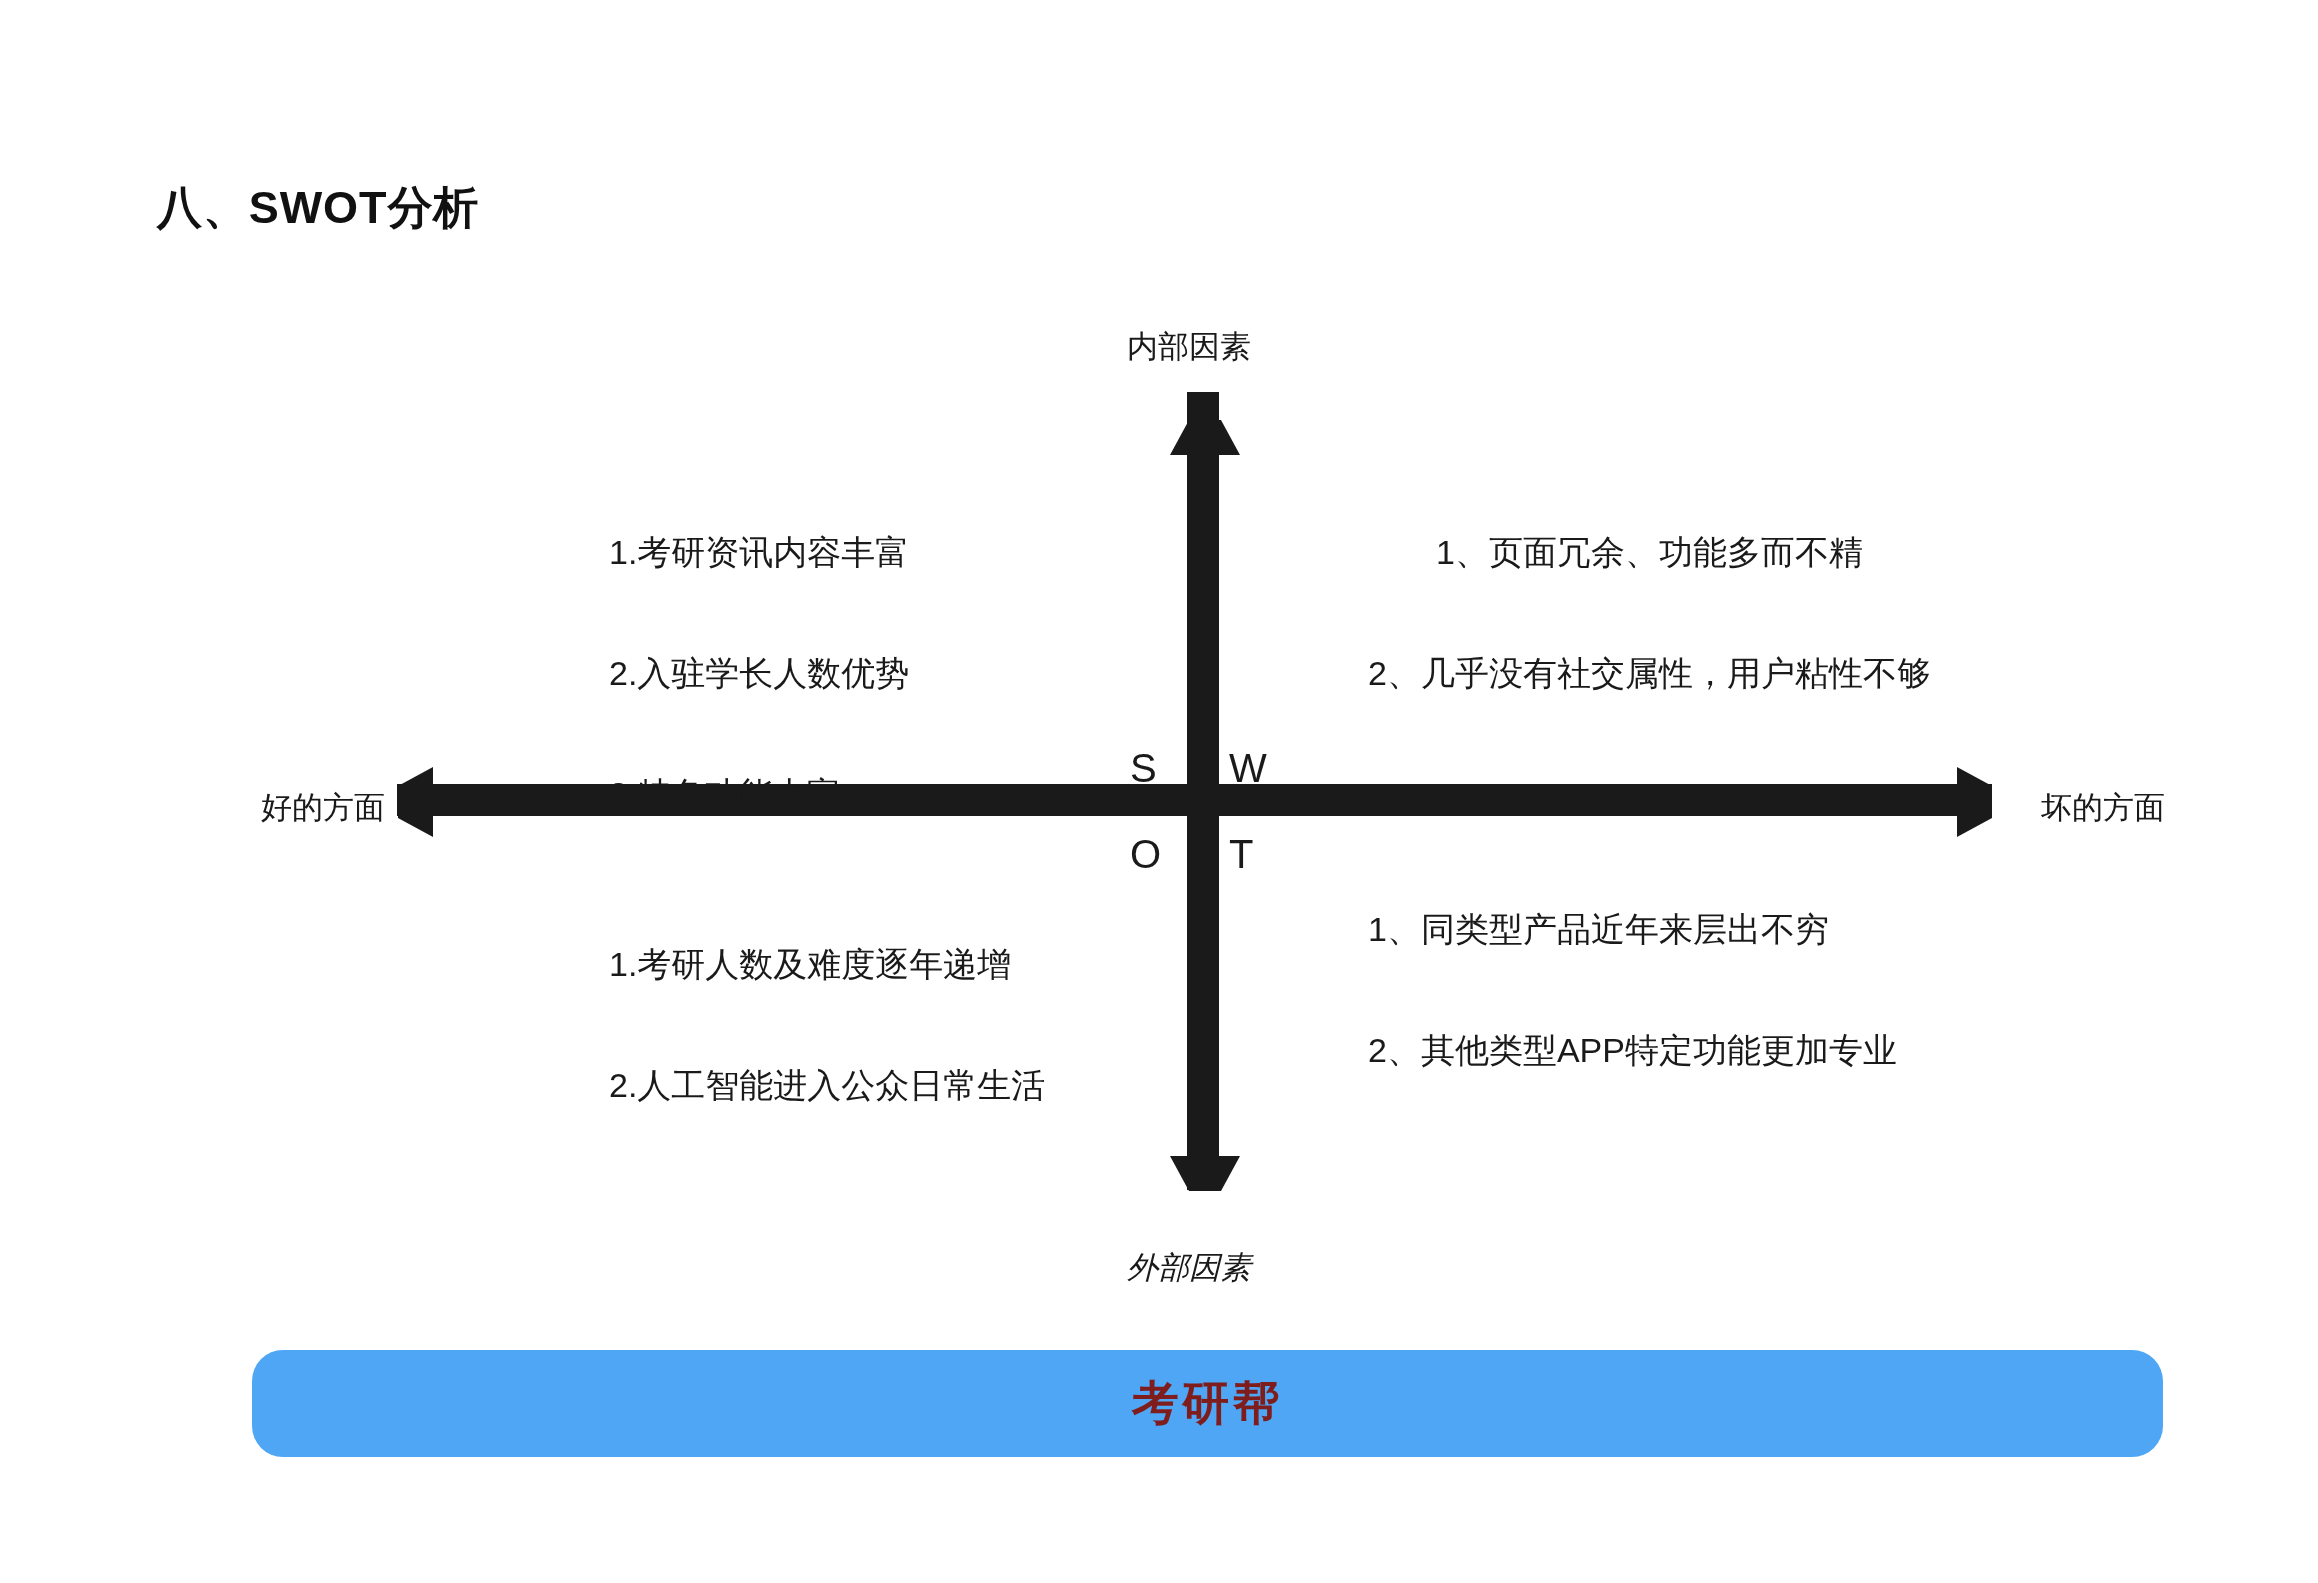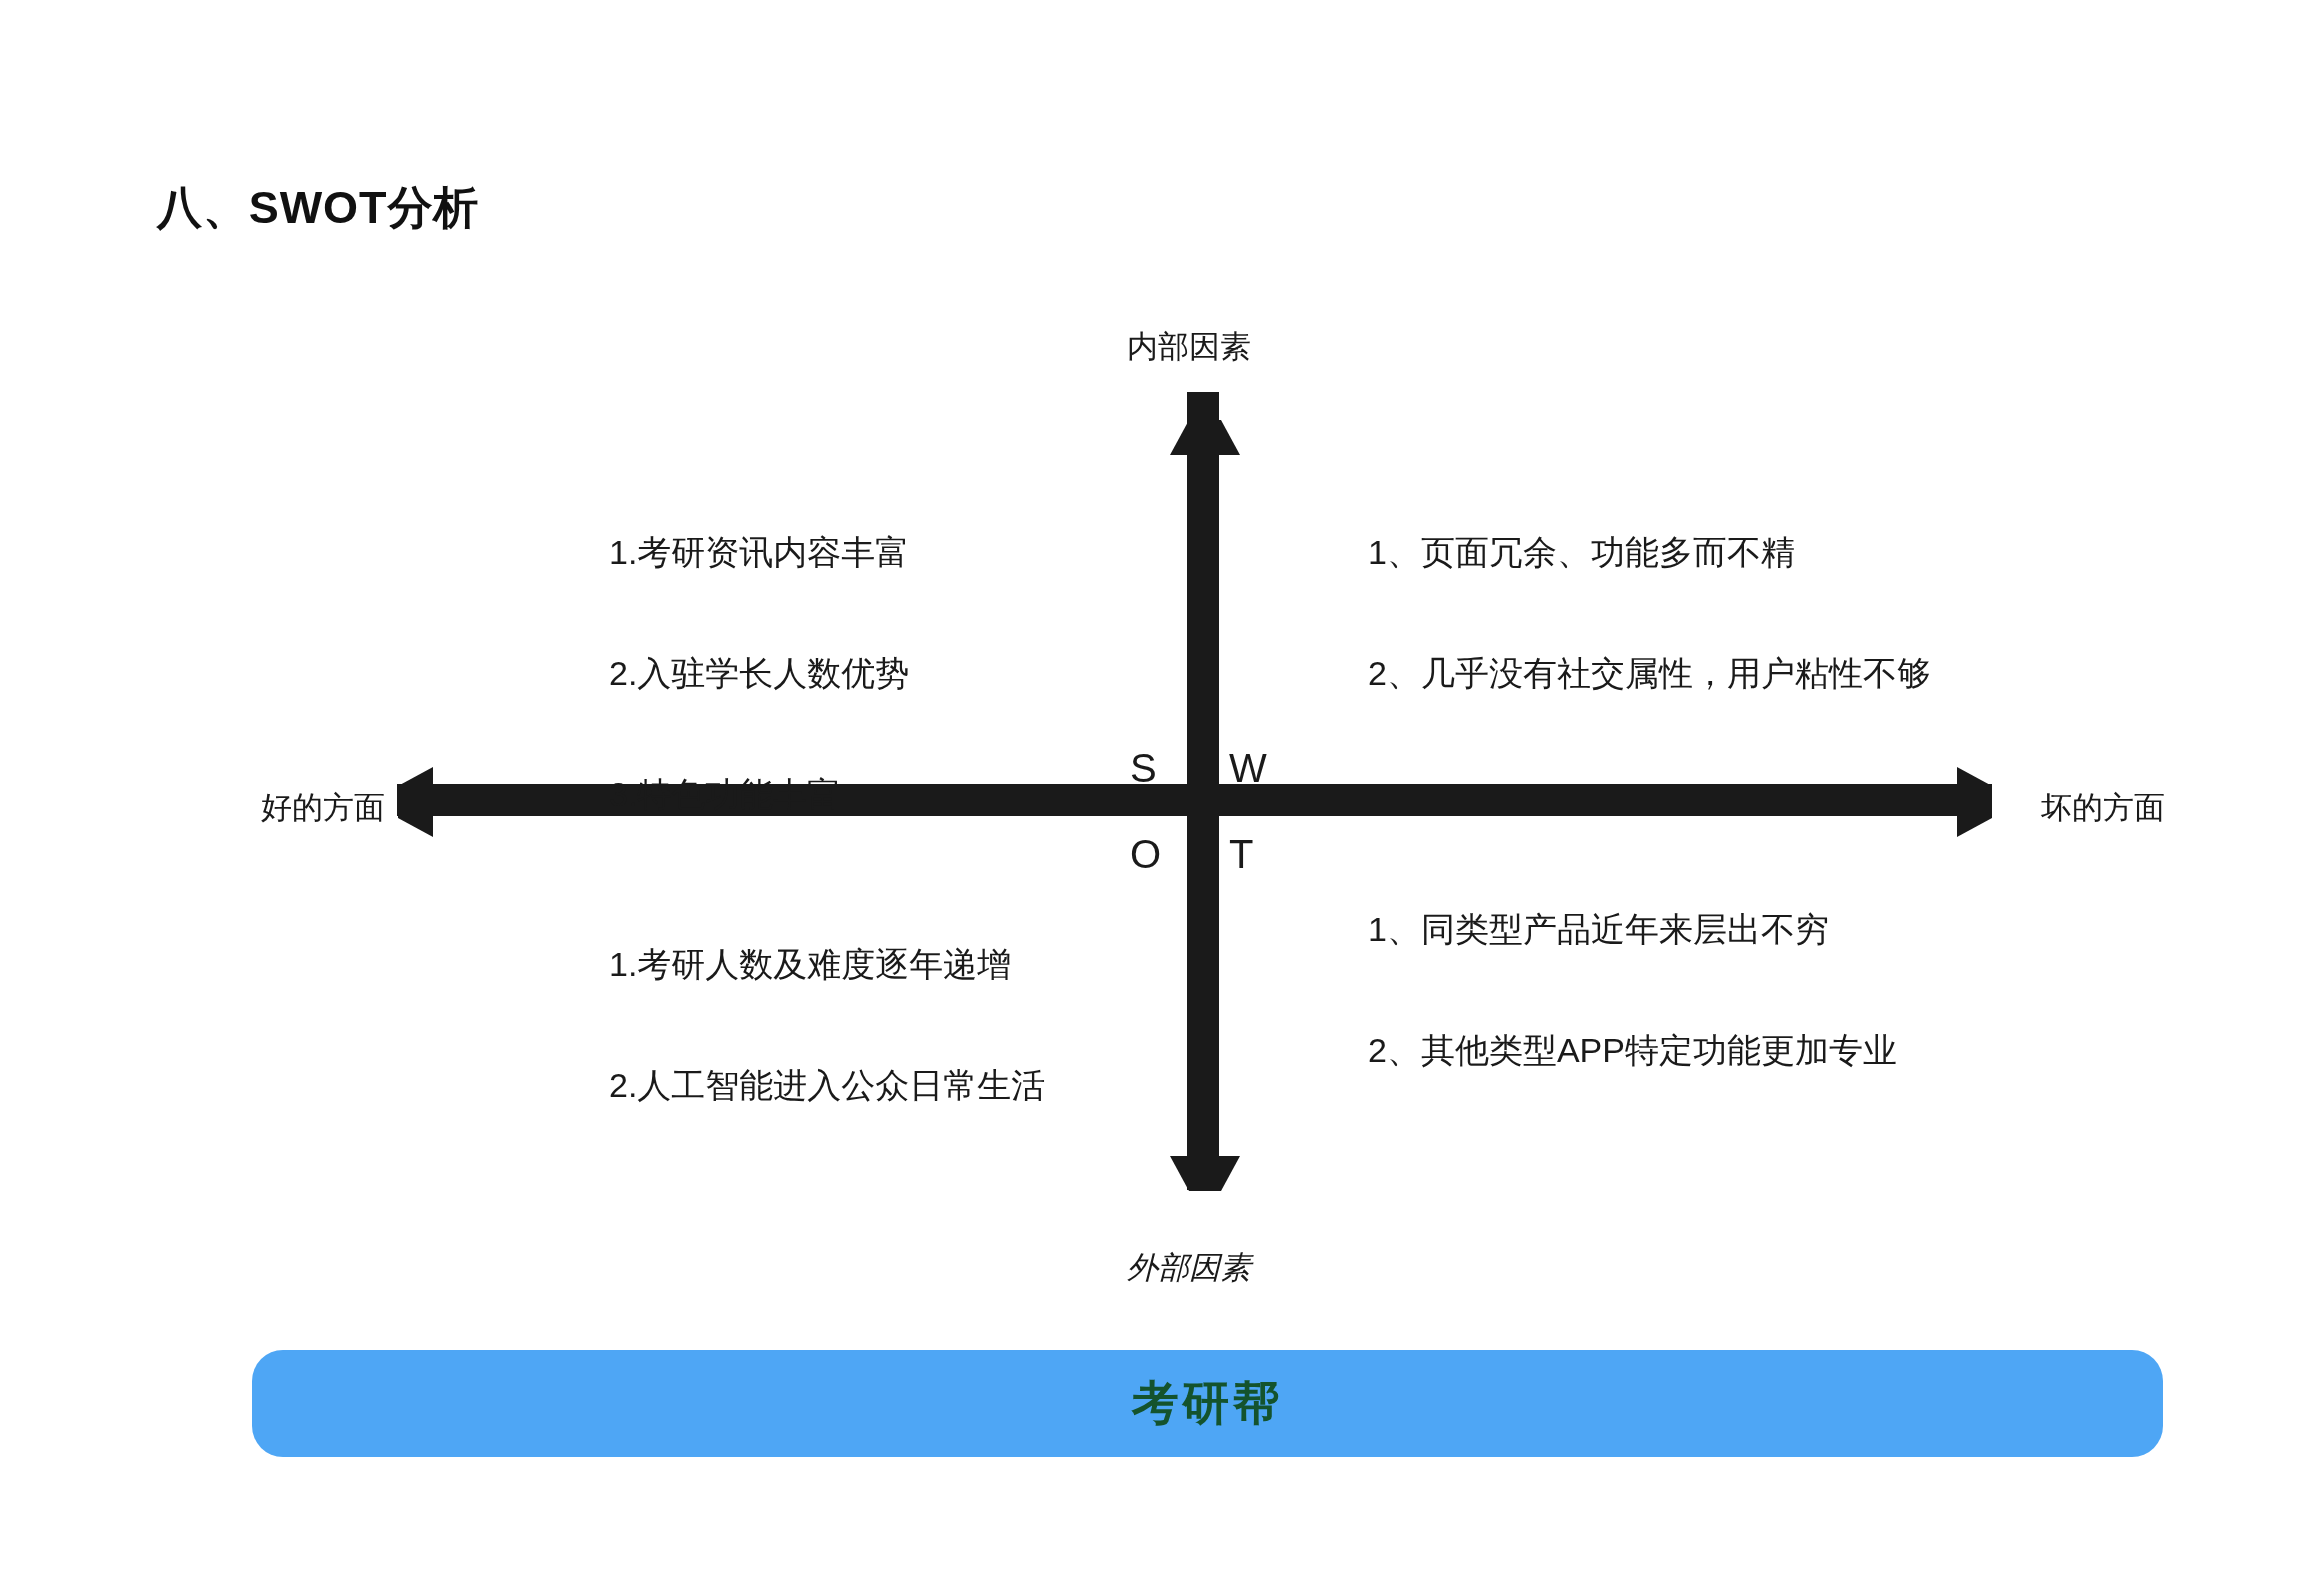--- a/index.html
+++ b/index.html
@@ -112,21 +112,21 @@
   }
   .quadrant .q-item {
     font-size: 34px;
     line-height: 1;
     white-space: nowrap;
     color: #1a1a1a;
   }
   .quadrant .q-item + .q-item { margin-top: 55px; }
 
   .q-strengths     { left: 525px;  top: 451px; }
-  .q-weaknesses    { left: 1284px; top: 451px; }
+  .q-weaknesses    { left: 1284px; top: 451px; text-align: center; }
   .q-opportunities { left: 525px;  top: 863px; }
   .q-threats       { left: 1284px; top: 828px; }
 
   .q-opportunities .q-item + .q-item,
   .q-threats .q-item + .q-item { margin-top: 55px; }
 
   
   .brand-bar {
     position: absolute;
     left: 204px;
@@ -135,21 +135,21 @@
     height: 107px;
     border-radius: 31px;
     background: #4ea6f5;
     display: flex;
     align-items: center;
     justify-content: center;
   }
   .brand-bar .brand-text {
     font-size: 47px;
     font-weight: 700;
-    color: #14532d;
+    color: #7f1d1d;
     letter-spacing: 3.5px;
   }
 
   
   .footer-note {
     position: absolute;
     left: 1063px;
     top: 1524px;
     font-size: 31px;
     white-space: nowrap;

